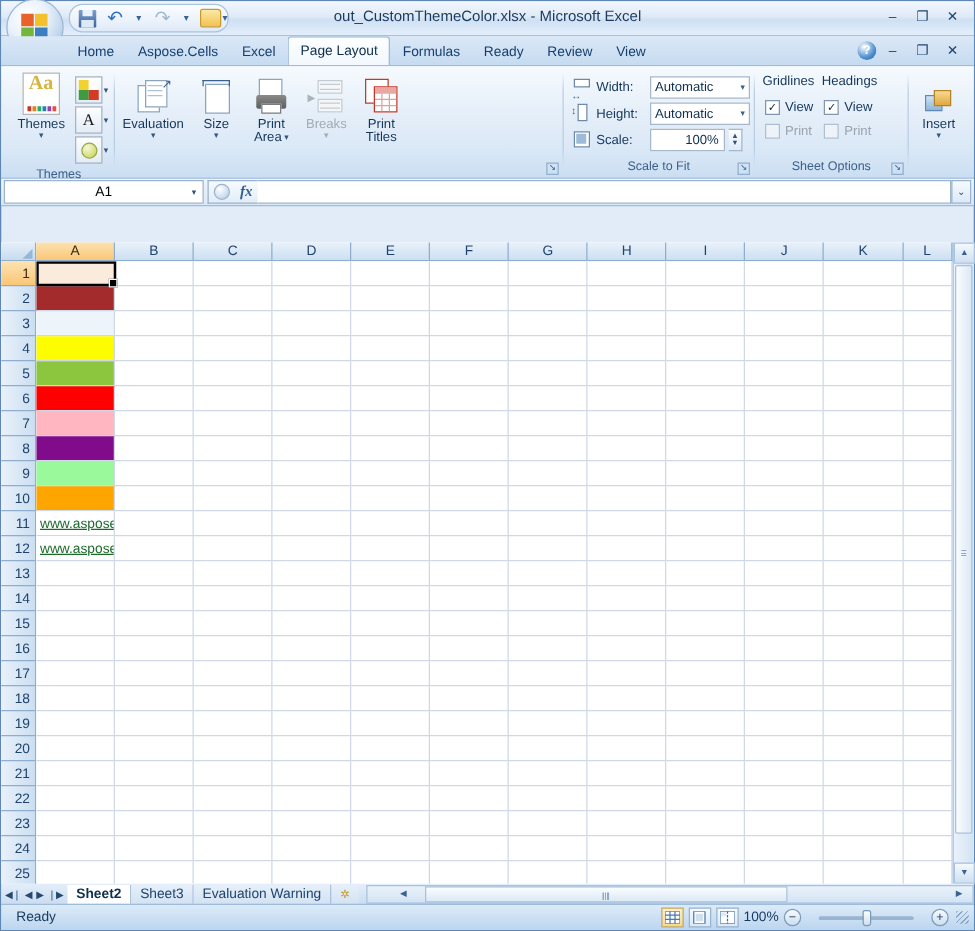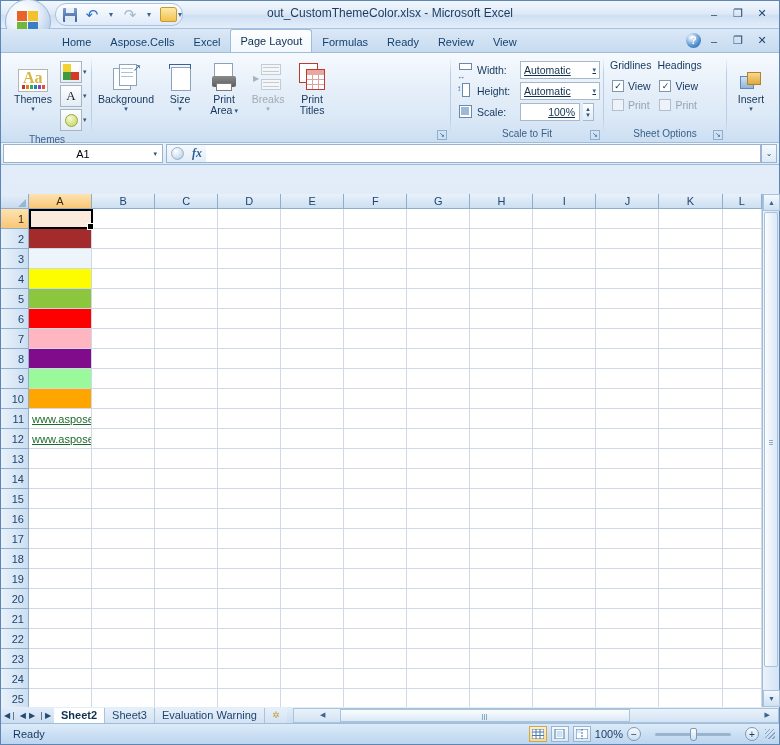--- a/index.html
+++ b/index.html
@@ -101,21 +101,21 @@
   .dlg-launch { position:absolute; right:3px; bottom:1px; width:10px; height:10px;
     border:1px solid #90aecd; font-size:7px; color:#3a6190; line-height:8px; text-align:center;}
 
   .bigbtn { width:auto; min-width:42px; padding:1px 3px; display:flex; flex-direction:column;
     align-items:center; text-align:center; font-size:10.5px; color:#14365c; line-height:11px;}
   .bigbtn .ic { height:32px; display:flex; align-items:flex-end; justify-content:center; margin-bottom:2px;}
   .bigbtn.dim { color:#a2aab4; }
   .carat { font-size:7px; line-height:7px; color:#33557e; }
 
   
-  .themes-ico { width:30px;height:23px;background:#fff;border:1px solid #b5b5b5; position:relative;}
+  .themes-ico { width:30px;height:34px;background:#fff;border:1px solid #b5b5b5; position:relative;}
   .themes-ico .aa{position:absolute;left:4px;top:2px;font-size:16px;color:#d8b442;font-family:"Liberation Serif",serif;font-weight:bold;}
   .themes-ico .sw{position:absolute;bottom:2px;left:3px;display:flex;gap:1px;}
   .themes-ico .sw i{width:3px;height:4px;display:block;}
   .sm-btn { width:22px;height:22px;border:1px solid #a8b4c2;background:linear-gradient(#fdfefe,#e3ecf6);
     display:flex;align-items:center;justify-content:center;}
   .sm-row { display:flex; align-items:center; gap:1px; margin-bottom:2px;}
   .sm-arrow{font-size:7px;color:#33557e;}
   .colors-ico{width:16px;height:16px;display:grid;grid-template-columns:1fr 1fr;grid-template-rows:1fr 1fr;}
   .fonts-ico{font-family:"Liberation Serif",serif;font-size:13px;color:#1a1a1a;line-height:14px;}
   .effects-ico{width:13px;height:13px;border-radius:50%;background:radial-gradient(circle at 35% 30%,#f5f9d8,#c3d14d);border:1px solid #9aa83a;}
@@ -123,21 +123,21 @@
   
   .pg-ico { width:30px; height:30px; position:relative; }
   .sheetbox { position:absolute; background:#fff; border:1px solid #8ba3bd; }
   .grid-line { position:absolute; background:#aec3d7; }
 
   
   .sf-row { display:flex; align-items:center; height:21px; gap:3px; }
   .sf-ico { width:17px;height:17px;position:relative;}
   .sf-label { width:40px; font-size:10.5px; color:#14365c; }
   .sf-field { height:18px; width:80px; border:1px solid #a5b8cc; background:#fff;
-    display:flex; align-items:center; padding:0 3px; font-size:10.5px; color:#10304f;text-decoration:underline;}
+    display:flex; align-items:center; padding:0 3px; font-size:10.5px; color:#10304f;}
   .sf-field.num { width:60px; justify-content:flex-end; padding-right:4px;}
   .sf-caret { margin-left:auto; font-size:7px; color:#3a6190;}
   .spin { width:11px; height:18px; display:flex; flex-direction:column; justify-content:center;
      border:1px solid #a5b8cc; border-left:none; background:linear-gradient(#fdfefe,#dfeaf6); align-items:center;}
   .spin span{font-size:6px;line-height:6px;color:#2c527f;}
 
   
   .so-col { display:flex; flex-direction:column; }
   .so-head { font-size:10.5px; color:#14365c; text-align:center; height:17px; }
   .so-chk { display:flex; align-items:center; gap:4px; height:19px; font-size:10.5px; color:#14365c; padding-left:2px;}
@@ -343,21 +343,21 @@
           <div class="ic">
             <div class="pg-ico">
               <div class="sheetbox" style="left:2px;top:6px;width:18px;height:22px;"></div>
               <div class="sheetbox" style="left:8px;top:2px;width:18px;height:22px;"></div>
               <div class="grid-line" style="left:10px;top:6px;width:12px;height:1px;"></div>
               <div class="grid-line" style="left:10px;top:10px;width:12px;height:1px;"></div>
               <div class="grid-line" style="left:10px;top:14px;width:12px;height:1px;"></div>
               <div style="position:absolute;right:0;top:0;font-size:10px;color:#3a6190;">↗</div>
             </div>
           </div>
-          <div>Background</div>
+          <div>Evaluation</div>
           <div class="carat">▾</div>
         </div>
 
         <div class="bigbtn">
           <div class="ic">
             <div class="pg-ico">
               <div class="sheetbox" style="left:6px;top:5px;width:20px;height:24px;"></div>
               <div class="grid-line" style="left:4px;top:2px;width:22px;height:1px;background:#3a6190;"></div>
               <div class="grid-line" style="left:4px;top:2px;width:1px;height:5px;background:#3a6190;"></div>
               <div class="grid-line" style="left:25px;top:2px;width:1px;height:5px;background:#3a6190;"></div>

